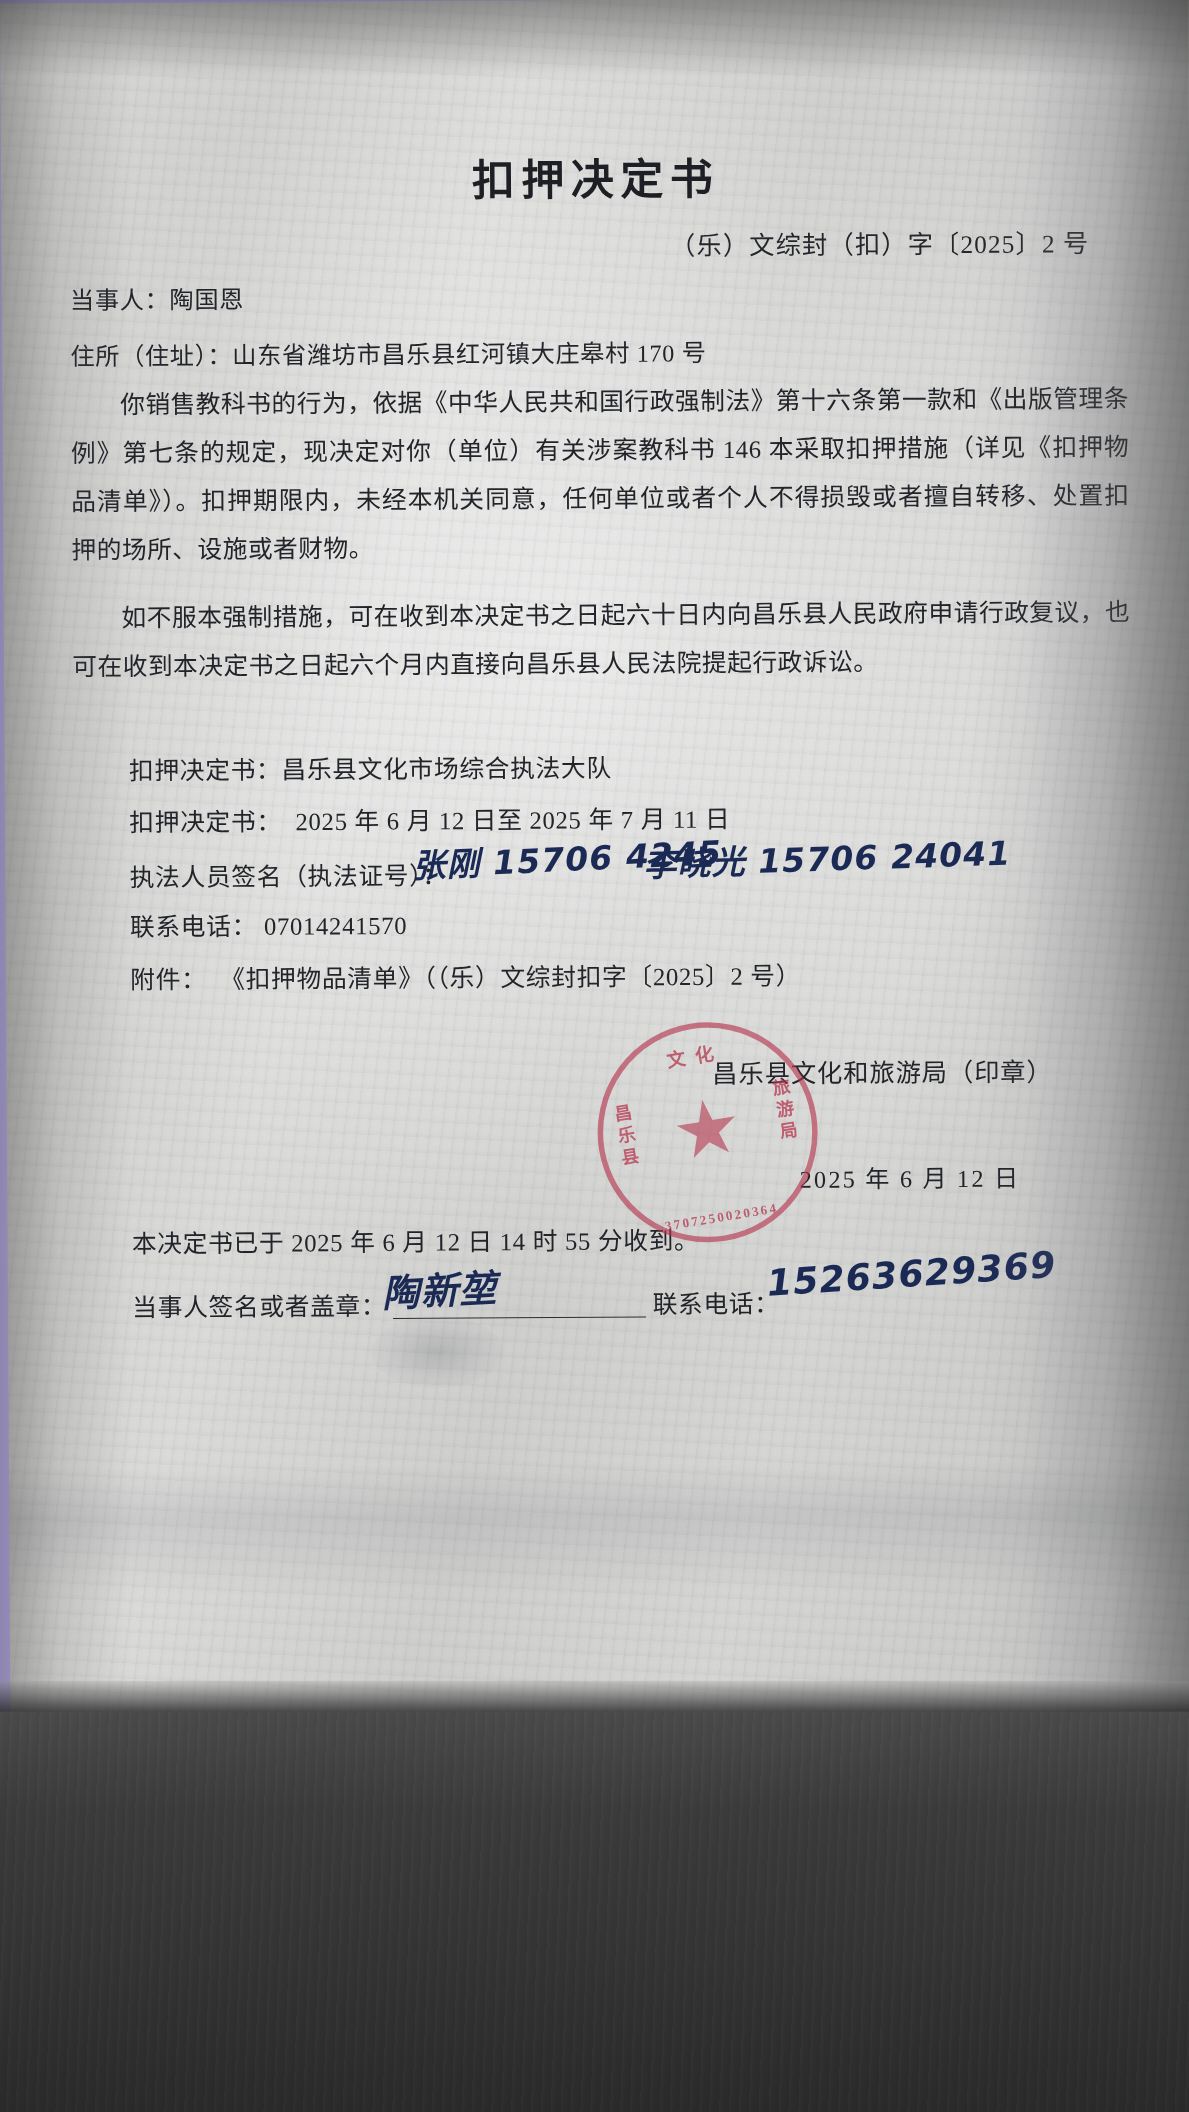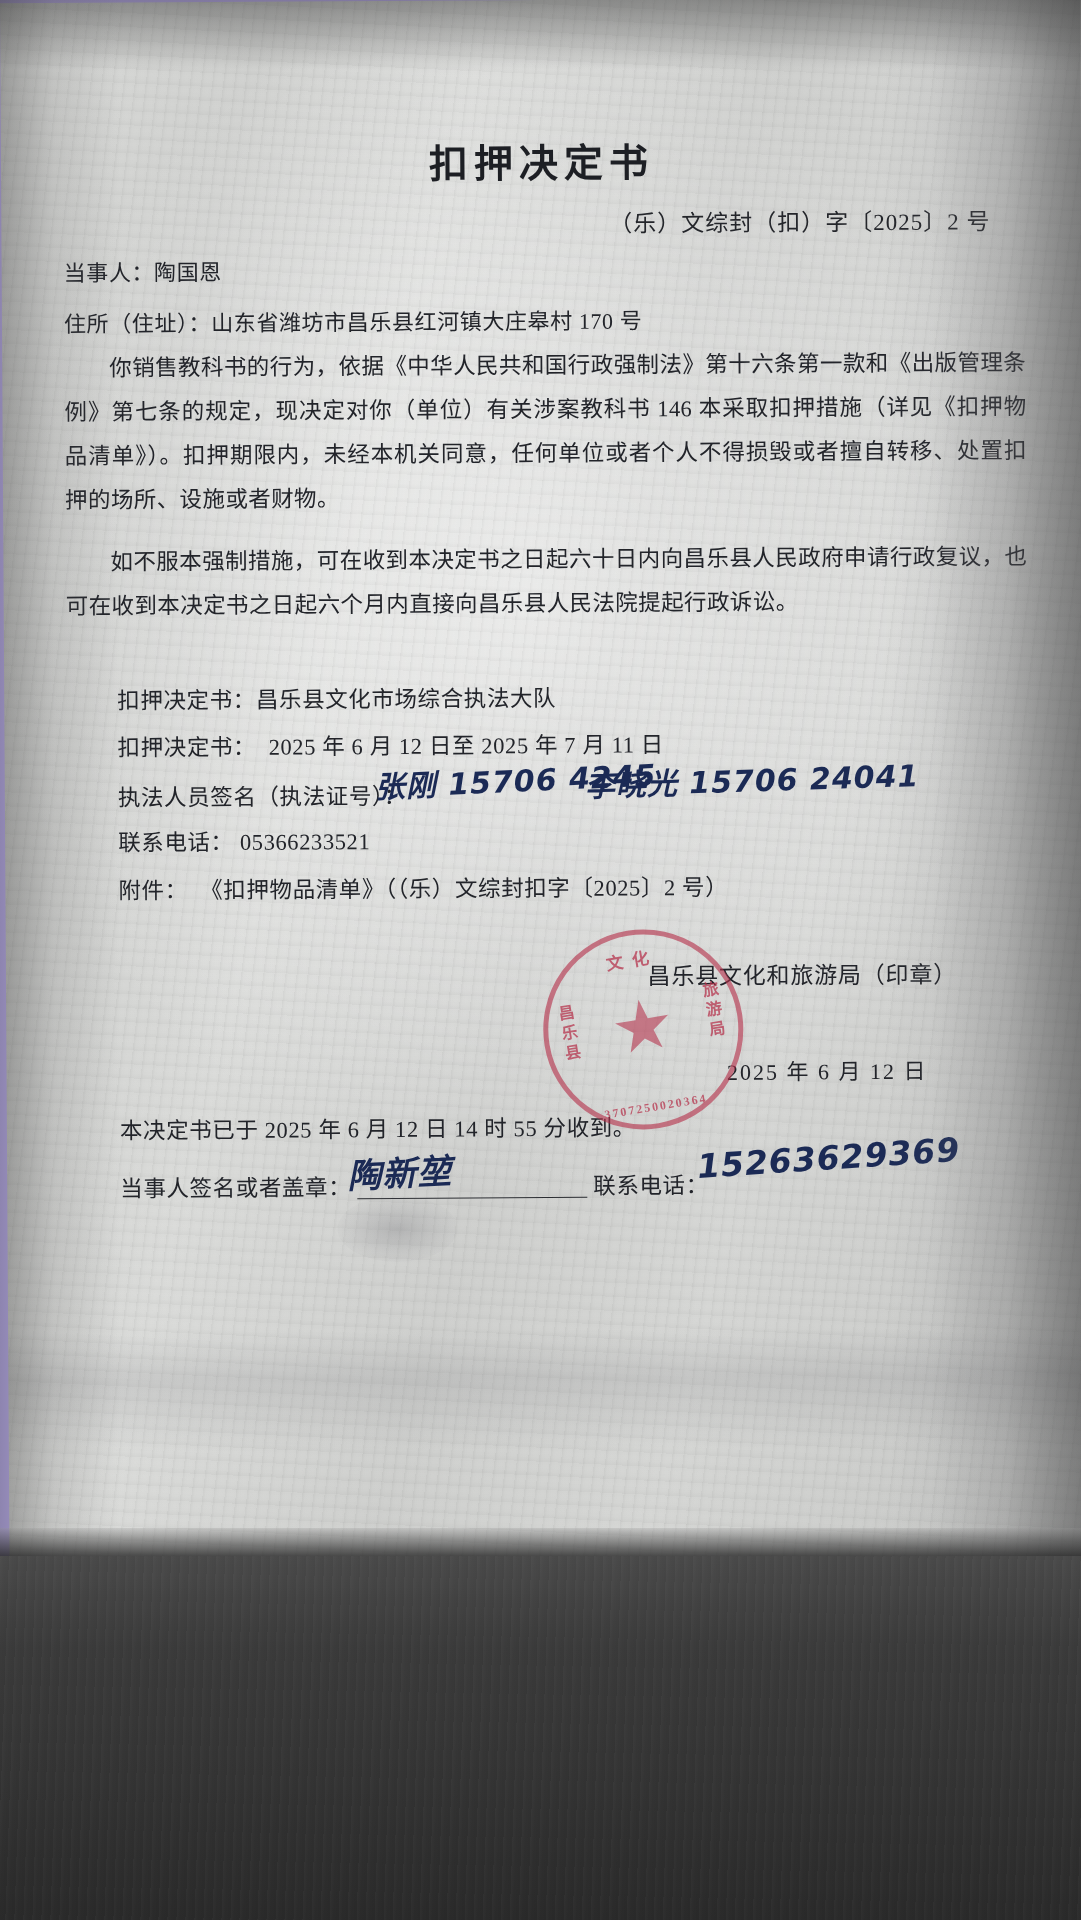--- a/index.html
+++ b/index.html
@@ -328,21 +328,21 @@
 
     <div class="detail" id="detail-period">
       <span>扣押决定书：</span>&nbsp;&nbsp;<span>2025 年 6 月 12 日至 2025 年 7 月 11 日</span>
     </div>
 
     <div class="detail" id="detail-sign">
       <span>执法人员签名（执法证号）：</span>
     </div>
 
     <div class="detail" id="detail-phone">
-      <span>联系电话：</span>&nbsp;<span>05366233521</span>
+      <span>联系电话：</span>&nbsp;<span>07014241570</span>
     </div>
 
     <div class="detail" id="detail-attach">
       <span>附件：</span>&nbsp;&nbsp;<span>《扣押物品清单》（（乐）文综封扣字〔2025〕2 号）</span>
     </div>
 
     <div class="issuer">
       <span>昌乐县文化和旅游局</span><span>（印章）</span>
     </div>
 

